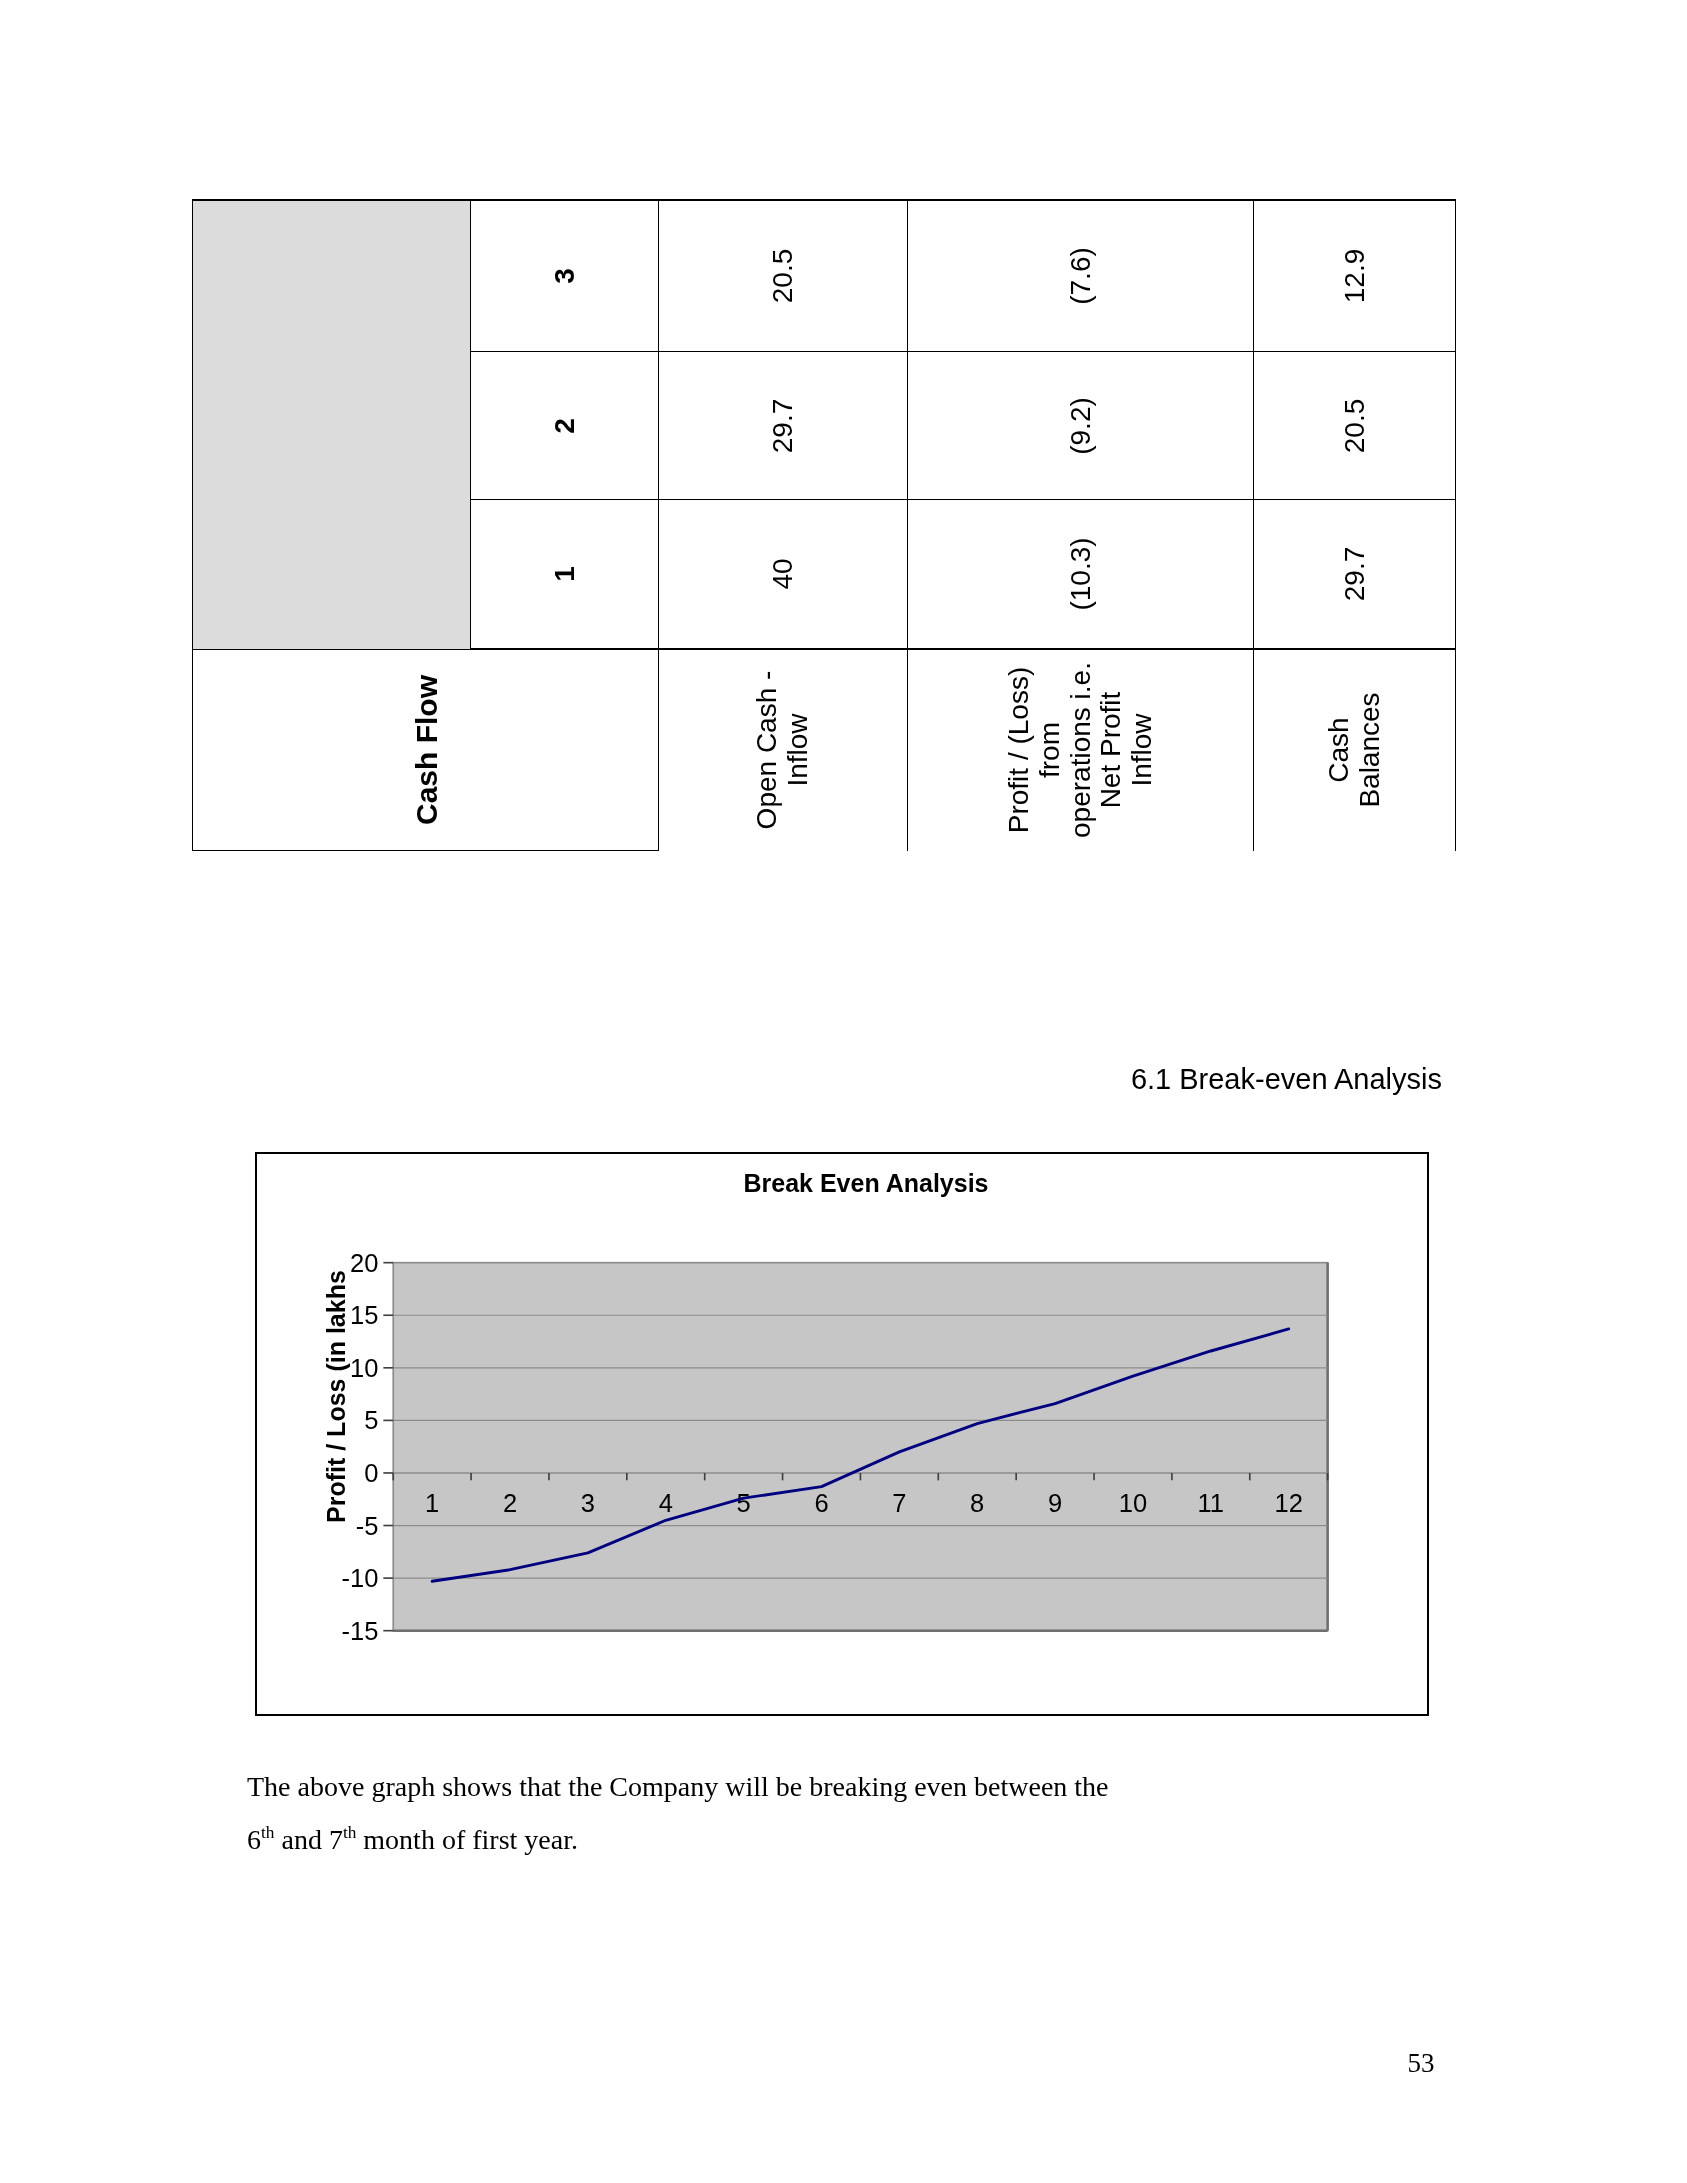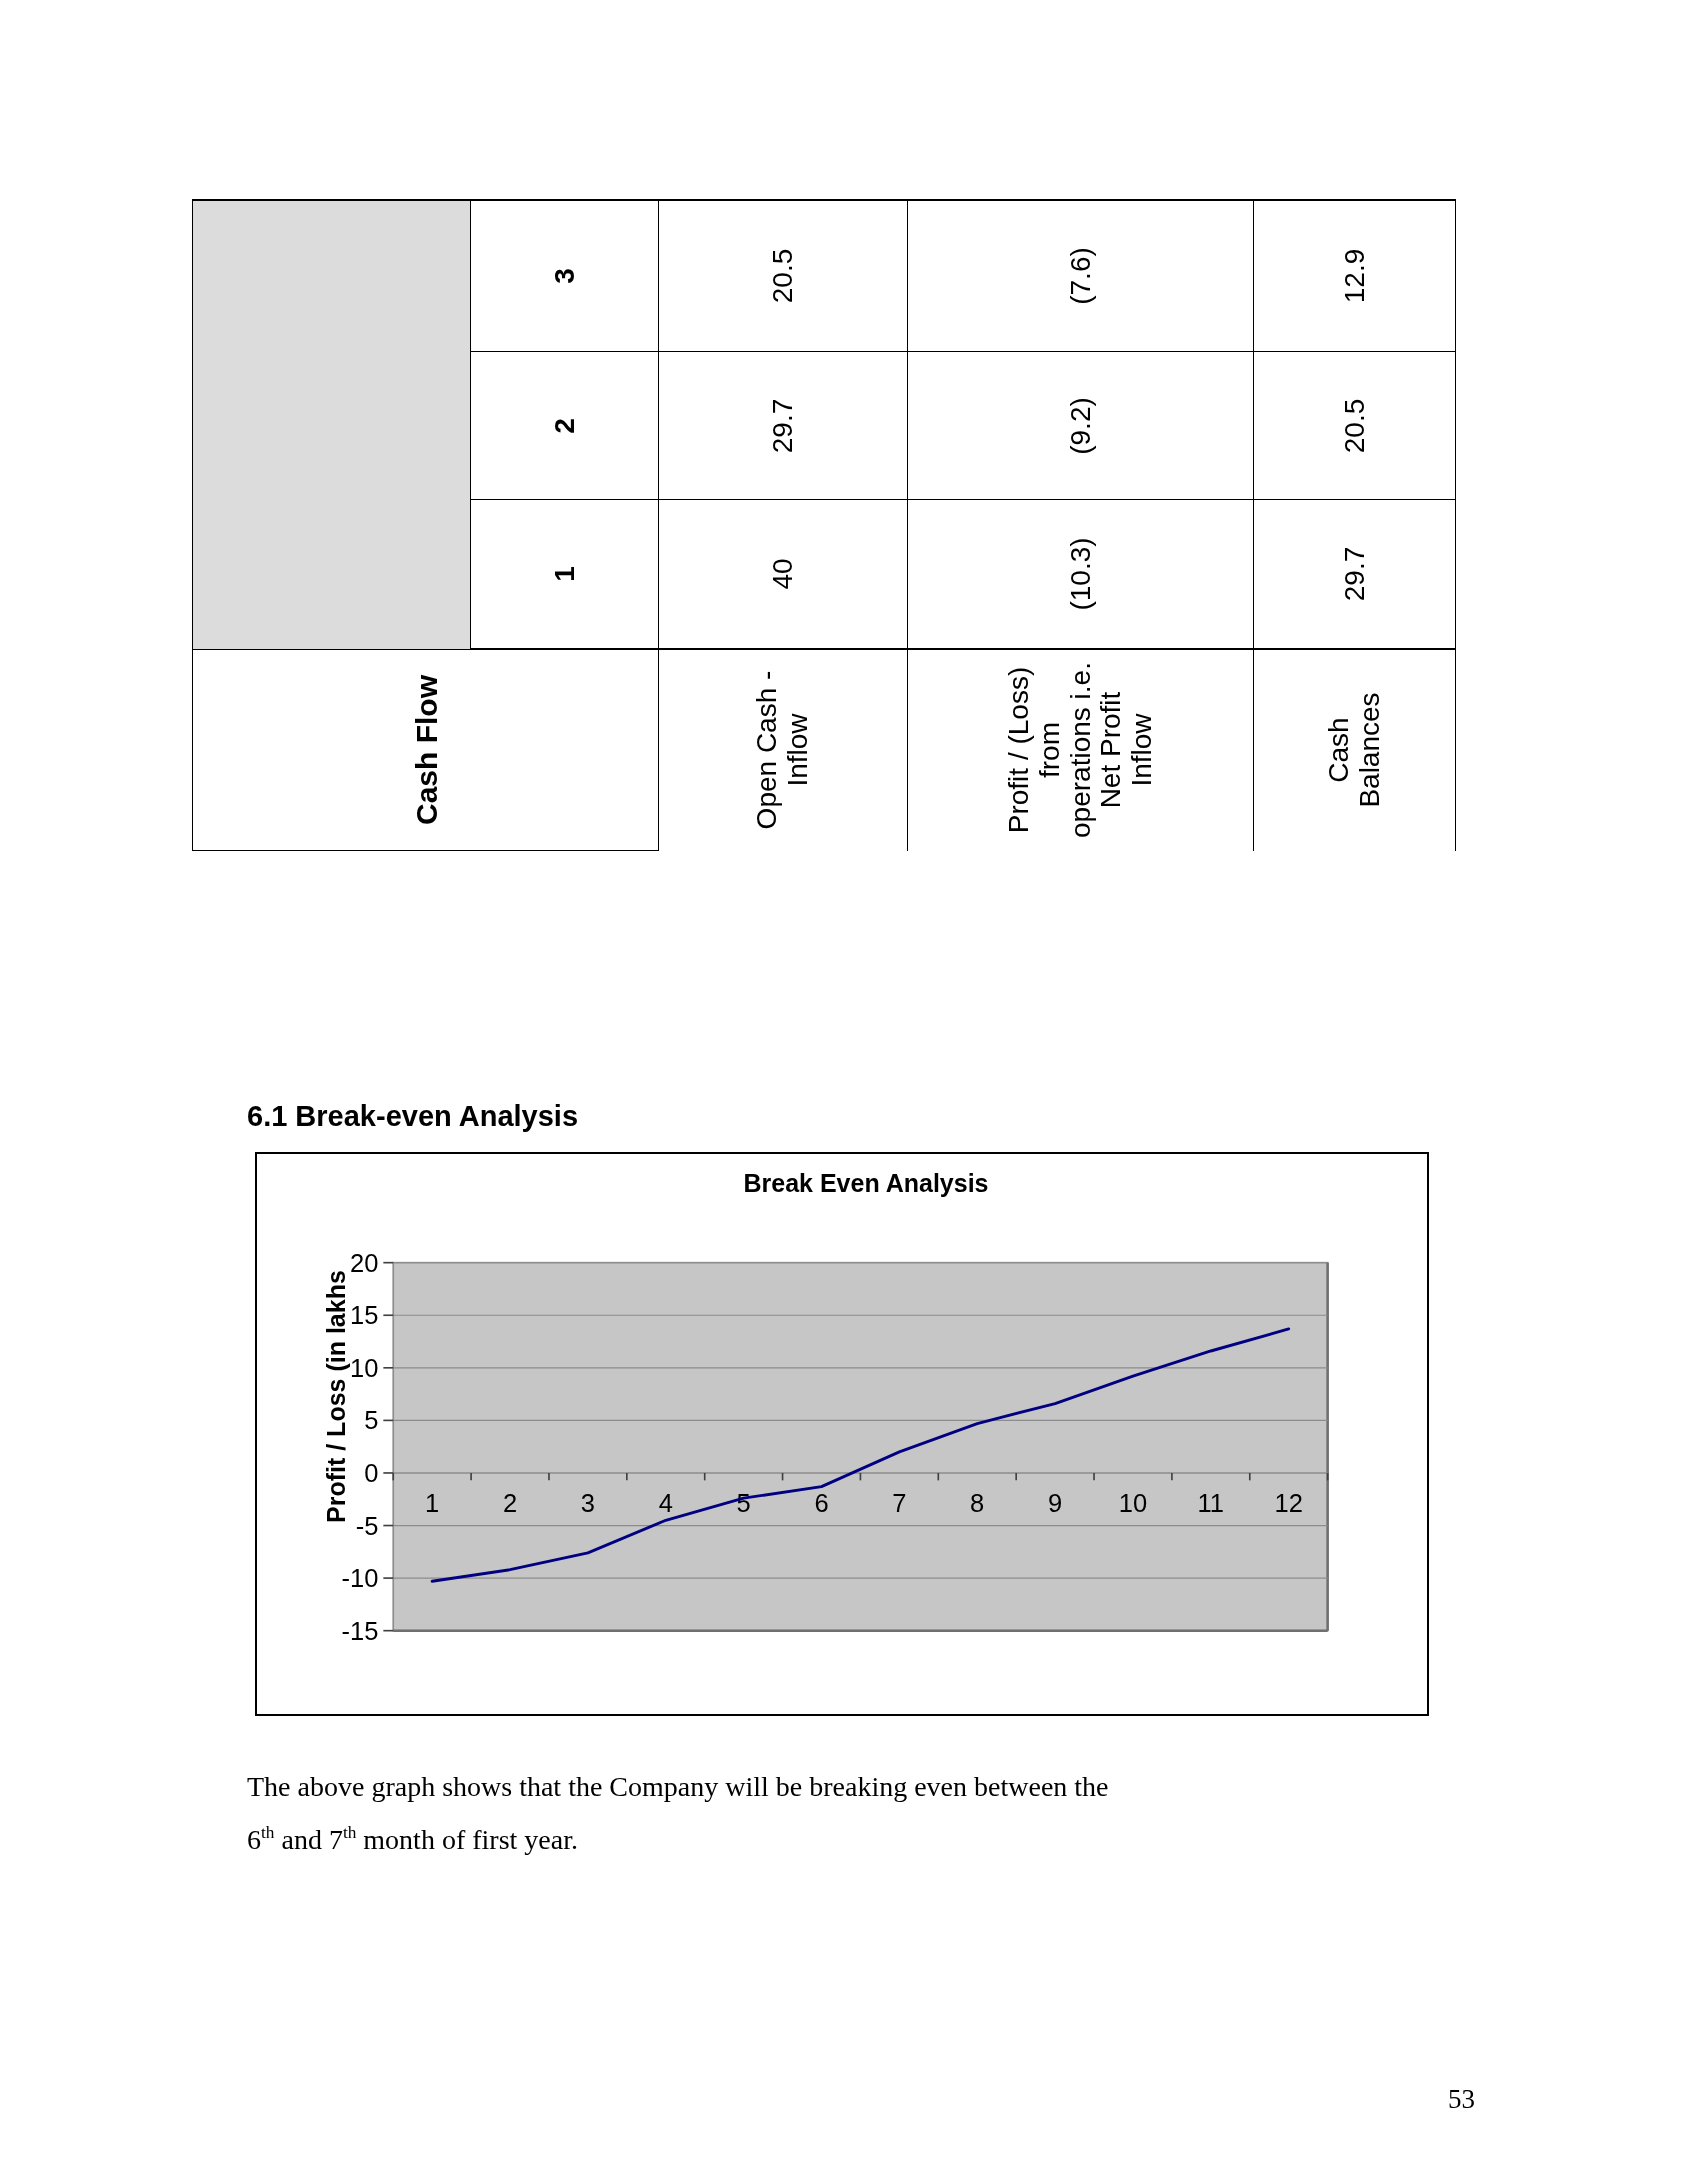--- a/index.html
+++ b/index.html
@@ -23,22 +23,22 @@
     position:absolute;left:50%;top:50%;
     transform:translate(-50%,-50%) rotate(-90deg);
     text-align:center;white-space:pre-line;
     font-size:28px;line-height:1.1;
   }
   .rot.b{font-weight:bold;}
   .w160{width:132px;} .w250{width:206px;} .w300{width:247px;} .w420{width:346px;}
   .cfname{font-size:30px;}
   
   .section-heading{
-    position:absolute;left:247px;top:1100px;width:1195px;text-align:left;
-    font-size:29px;font-weight:bold;
+    position:absolute;left:247px;top:1063px;width:1195px;text-align:right;
+    font-size:29px;font-weight:normal;
   }
   
   .chart-box{
     position:absolute;left:255px;top:1152px;width:1174px;height:564px;
     border:2.5px solid #000;box-sizing:border-box;background:#fff;
   }
   .chart-title{
     position:absolute;left:0;top:15px;width:100%;text-align:center;
     font-size:25px;font-weight:bold;padding-left:24px;
   }
@@ -55,22 +55,22 @@
   .chart-box svg{position:absolute;left:0;top:0;}
   .chart-box svg text{font-family:"Liberation Sans",sans-serif;font-size:31px;fill:#000;}
   
   .para{
     position:absolute;left:247px;top:1760px;width:1211px;
     font-family:"Liberation Serif",serif;font-size:28px;line-height:53px;
   }
   .sup{font-size:17.3px;position:relative;top:-10.7px;}
   
   .page-number{
-    position:absolute;left:1448px;top:2048px;width:66px;text-align:left;
-    font-family:"Liberation Serif",serif;font-size:27px;margin-top:36px;
+    position:absolute;left:1388px;top:2048px;width:66px;text-align:center;
+    font-family:"Liberation Serif",serif;font-size:27px;
   }
 </style>
 </head>
 <body>
 
 <div class="page">
 
   <table class="cf">
     <colgroup>
       <col style="width:278px">

